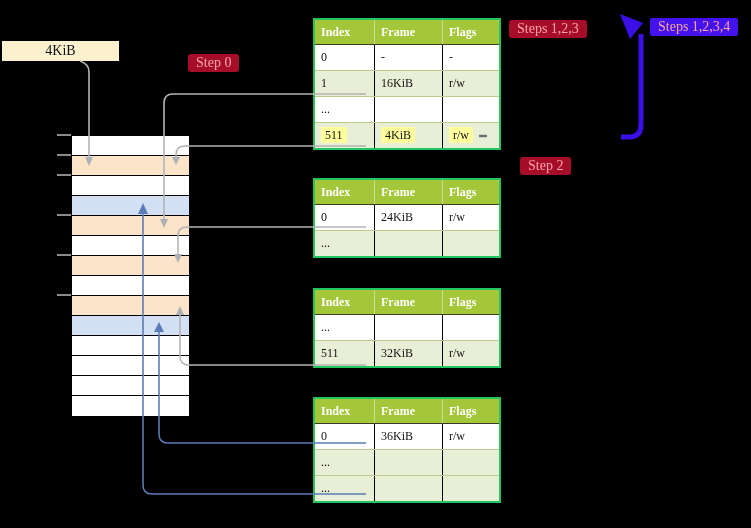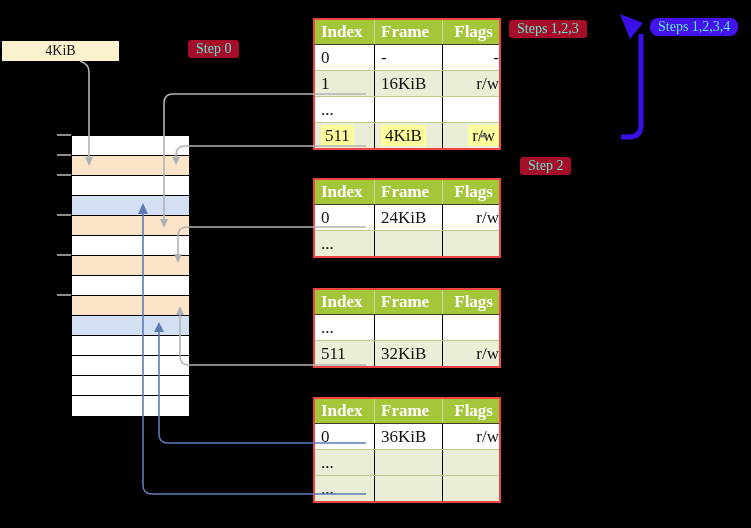--- a/index.html
+++ b/index.html
@@ -7,55 +7,55 @@
     position:relative;width:751px;height:528px;background:#000;overflow:hidden;
     font-family:"Liberation Serif","DejaVu Serif",serif;
   }
   
   .frame-label{
     position:absolute;left:2px;top:41px;width:117px;height:20px;
     background:#fcf1cf;color:#111;font-size:14px;line-height:20px;text-align:center;
   }
   
   .badge{
-    position:absolute;color:#5eead4;font-size:14px;line-height:18px;
+    position:absolute;color:#fca5a5;font-size:14px;line-height:18px;
     padding:0 8px;border-radius:3px;white-space:nowrap;
   }
   .badge.red{background:#a60d28;}
   .badge.blue{background:#4412ec;border-radius:2px;}
-  .badge.step0{left:188px;top:40px;}
+  .badge.step0{left:188px;top:54px;}
   .badge.steps123{left:509px;top:20px;}
-  .badge.steps1234{left:650px;top:18px;border-radius:8px;}
+  .badge.steps1234{left:650px;top:18px;}
   .badge.step4{left:520px;top:157px;}
   
   .memory{
     position:absolute;left:71px;top:135px;width:119px;height:281px;
     border:1px solid #000;box-sizing:border-box;background:#fff;
   }
   .mrow{height:20px;border-bottom:1px solid #000;box-sizing:border-box;}
   .mrow:last-child{border-bottom:none;}
   .mrow.white{background:#ffffff;}
   .mrow.orange{background:#fce4c9;}
   .mrow.blue{background:#d3e0f3;}
   .tick{position:absolute;left:57px;width:14px;height:2px;background:#8c8c8c;}
   
   table.pt{
     position:absolute;border-collapse:collapse;background:#4c1d95;
-    border:2px solid #ef4444;font-size:17px;color:#111;
+    border:2px solid #22c55e;font-size:12px;color:#111;
   }
   table.pt th{
     background:#a4c639;color:#fff;font-weight:bold;text-align:left;
     height:24px;padding:0 6px;border-right:1px solid #cdd9a0;border-bottom:1px solid #3c3c22;
   }
   table.pt td{
     height:25px;padding:0 0 0 6px;border-right:1px solid #000;
     border-bottom:1px solid #bdcb8c;background:#fff;vertical-align:middle;
   }
   table.pt tr.alt td{background:#e9eed6;}
-  table.pt th:last-child, table.pt td:last-child{border-right:none;text-align:right;}
+  table.pt th:last-child, table.pt td:last-child{border-right:none;}
   table.pt tr:last-child td{border-bottom:none;}
   .col-index{width:47px;}
   .col-frame{width:55px;margin-left:44px;}
   .col-flags{width:44px;}
   .hl{background:#feff9c;padding:1px 4px;}
   .t1{left:313px;top:18px;}
   .t2{left:313px;top:178px;}
   .t3{left:313px;top:288px;}
   .t4{left:313px;top:397px;}
   

